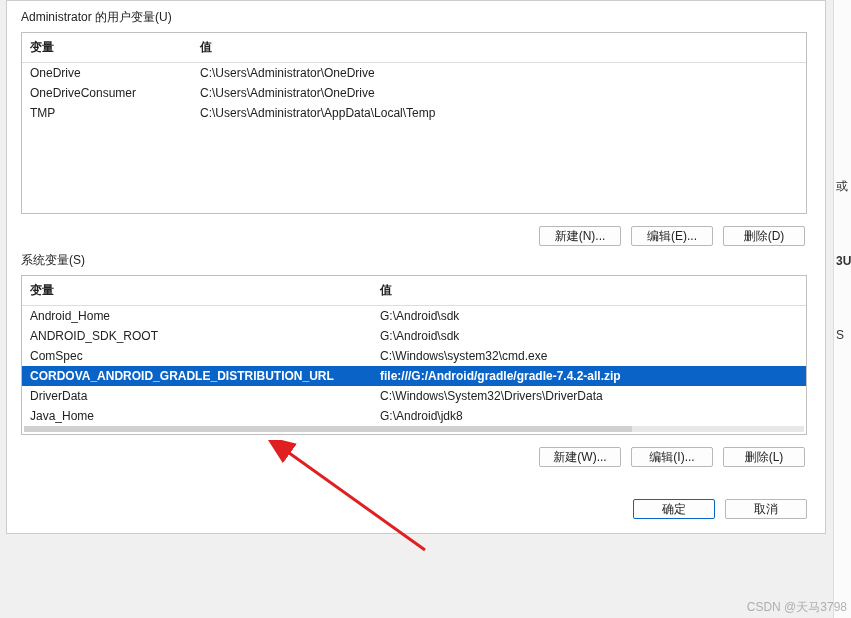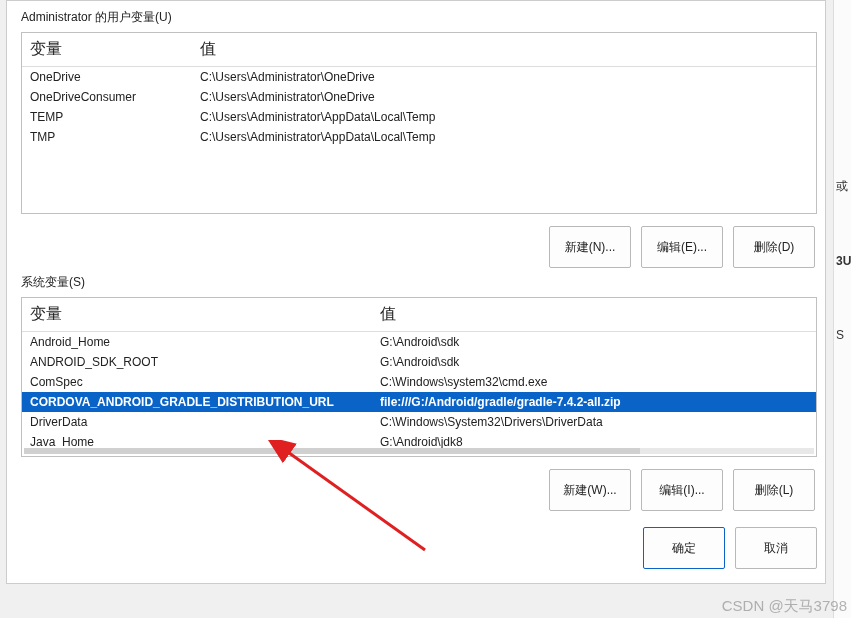--- a/index.html
+++ b/index.html
@@ -11,21 +11,21 @@
     width: 851px;
     height: 618px;
     position: relative;
     overflow: hidden;
   }
   .dialog {
     background: #fff;
     border: 1px solid #ccc;
     width: 820px;
     margin: 0 0 0 6px;
-    padding: 4px 8px 14px 14px;
+    padding: 4px 18px 14px 14px;
     position: relative;
   }
   .group {
     margin-top: 4px;
   }
   .group-label {
     font-size: 12px;
     color: #222;
     margin-bottom: 6px;
   }
@@ -36,22 +36,22 @@
   }
   .table-frame.user-vars { height: 182px; }
   .table-frame.sys-vars  { height: 160px; }
   table {
     width: 100%;
     border-collapse: collapse;
     table-layout: fixed;
   }
   th {
     text-align: left;
-    font-weight: normal;
-    font-size: 16px;
+    font-weight: bold;
+    font-size: 12px;
     color: #222;
     padding: 6px 8px;
     border-bottom: 1px solid #ddd;
     background: #fff;
   }
   td {
     padding: 3px 8px;
     font-size: 12px;
     color: #222;
     white-space: nowrap;
@@ -64,39 +64,39 @@
     font-weight: bold;
   }
   .btn-row {
     display: flex;
     justify-content: flex-end;
     gap: 10px;
     margin: 12px 2px 6px 0;
   }
   .btn {
     min-width: 82px;
-    height: 42px;
+    height: 20px;
     background: #fdfdfd;
     border: 1px solid #b8b8b8;
     border-radius: 2px;
     font-size: 12px;
     color: #222;
     display: inline-flex;
     align-items: center;
     justify-content: center;
     cursor: pointer;
   }
   .btn.default {
     border: 1px solid #0a64c8;
   }
   .dialog-footer {
     display: flex;
     justify-content: flex-end;
     gap: 10px;
-    margin-top: 16px;
+    margin-top: 32px;
   }
   .hscroll {
     position: absolute;
     left: 2px; right: 2px; bottom: 2px;
     height: 6px;
     background: #e8e8e8;
   }
   .hscroll-thumb {
     position: absolute;
     left: 0; top: 0; bottom: 0;
@@ -105,21 +105,21 @@
   }
   .arrow-annot {
     position: absolute;
     left: 265px;  top: 440px;
     width: 180px; height: 120px;
     pointer-events: none;
   }
   .watermark {
     position: absolute;
     right: 4px; bottom: 2px;
-    font-size: 15px;
+    font-size: 12px;
     color: rgba(120,120,120,0.55);
     text-align: center;
   }
   .side-fragment {
     position: absolute;
     right: 0; top: 0;
     width: 18px; height: 618px;
     background: #fbfbfb;
     border-left: 1px solid #ddd;
     font-size: 12px;
@@ -152,24 +152,20 @@
         <tbody>
           <tr>
               <td>OneDrive</td>
               <td>C:\Users\Administrator\OneDrive</td>
             </tr>
           <tr>
               <td>OneDriveConsumer</td>
               <td>C:\Users\Administrator\OneDrive</td>
             </tr>
           <tr>
-              <td>TEMP</td>
-              <td>C:\Users\Administrator\AppData\Local\Temp</td>
-            </tr>
-          <tr>
               <td>TMP</td>
               <td>C:\Users\Administrator\AppData\Local\Temp</td>
             </tr>
         </tbody>
       </table>
     </div>
     <div class="btn-row">
       <div class="btn">新建(N)...</div>
       <div class="btn">编辑(E)...</div>
       <div class="btn">删除(D)</div>

